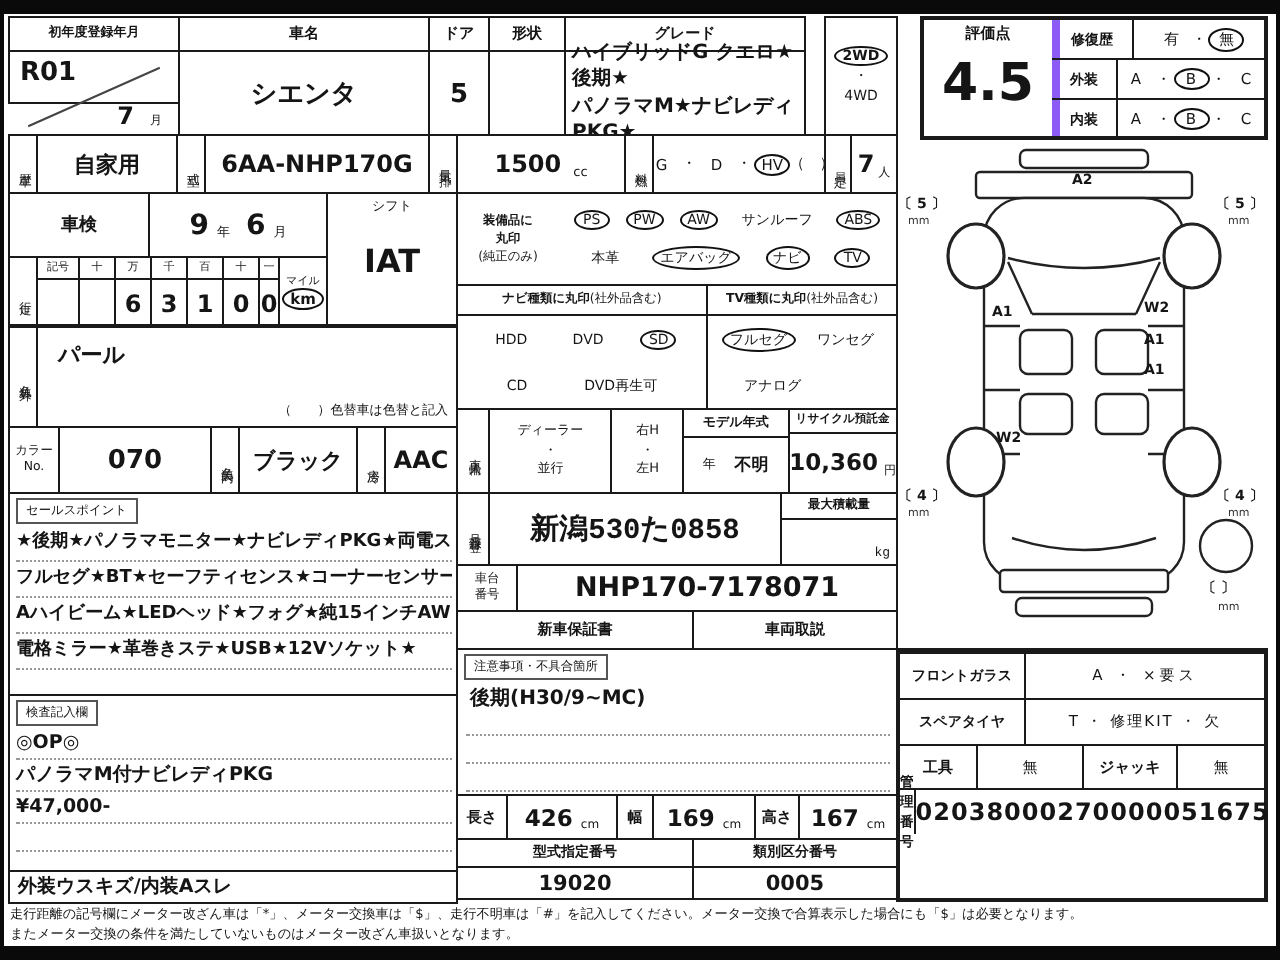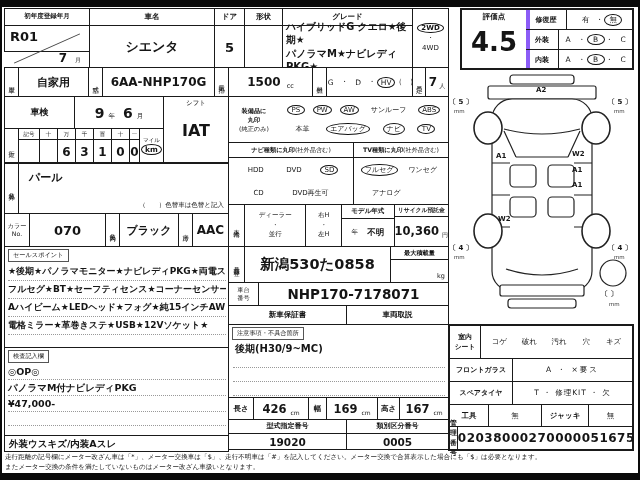--- a/index.html
+++ b/index.html
@@ -46,21 +46,21 @@
     <div class="ctr b" style="height:42px;font-size:13px;">シエンタ</div>
   </div>
   <div class="c" style="left:214px;top:8px;width:31px;height:60px;">
     <div class="hd">ドア</div>
     <div class="ctr b" style="height:42px;font-size:13px;">5</div>
   </div>
   <div class="c" style="left:244px;top:8px;width:39px;height:60px;">
     <div class="hd">形状</div>
     <div class="ctr b" style="height:42px;font-size:11px;"></div>
   </div>
-  <div class="c" style="left:282px;top:8px;width:131px;height:60px;">
+  <div class="c" style="left:282px;top:8px;width:121px;height:60px;">
     <div class="hd">グレード</div>
     <div style="height:42px;display:flex;flex-direction:column;justify-content:center;padding-left:3px;align-items:center;">
       <div class="b" style="font-size:9.8px;line-height:1.3;">ハイブリッドG クエロ★後期★</div>
       <div class="b" style="font-size:10px;line-height:1.3;">パノラマM★ナビレディPKG★</div>
     </div>
   </div>
   <div class="c ctr" style="left:412px;top:8px;width:37px;height:60px;flex-direction:column;font-size:7px;">
     <span class="opt b circled">2WD</span>
     <span class="dot">・</span>
     <span class="opt">4WD</span>
@@ -289,21 +289,21 @@
     </div>
     <div style="flex:1;position:relative;">
       <div class="b" style="font-size:5.8px;text-align:center;border-bottom:1px solid #1a1a1a;height:11px;line-height:11px;">リサイクル預託金</div>
       <div class="ctr" style="height:28px;">
         <span class="b" style="font-size:11.5px;">10,360</span>
         <span style="font-size:6px;margin:8px 0 0 3px;">円</span>
       </div>
     </div>
   </div>
 
-  <div class="c" style="left:228px;top:246px;width:221px;height:37px;display:flex;">
+  <div class="c" style="left:228px;top:246px;width:221px;height:37px;display:flex;font-family:Liberation Mono, monospace;">
     <div class="vlab" style="width:15px;border-right:1px solid #1a1a1a;">登録番号</div>
     <div class="ctr b" style="width:145px;border-right:1px solid #1a1a1a;font-size:14.5px;">新潟530た0858</div>
     <div style="flex:1;position:relative;">
       <div class="b" style="font-size:6.2px;text-align:center;border-bottom:1px solid #1a1a1a;height:12px;line-height:12px;">最大積載量</div>
       <span class="b" style="position:absolute;left:8px;top:17px;font-size:8px;"></span>
       <span style="position:absolute;right:3px;bottom:2px;font-size:6.5px;">kg</span>
     </div>
   </div>
 
   <div class="c" style="left:228px;top:282px;width:221px;height:24px;display:flex;">
@@ -391,33 +391,20 @@
     <span class="mm" style="left:166px;top:35px;">mm</span>
     <span class="tread" style="left:1px;top:170px;">4</span>
     <span class="mm" style="left:6px;top:181px;">mm</span>
     <span class="tread" style="left:160px;top:170px;">4</span>
     <span class="mm" style="left:166px;top:181px;">mm</span>
     <span class="tread" style="left:153px;top:216px;"></span>
     <span class="mm" style="left:161px;top:228px;">mm</span>
   </div>
 
   <div class="c" style="left:448px;top:324px;width:186px;height:127px;border-width:2px;">
-    <div style="height:32px;display:flex;">
-      <div class="ctr" style="width:30px;border-right:1px solid #1a1a1a;flex-direction:column;font-size:6.8px;font-weight:bold;line-height:1.5;">
-        <span>室内</span>
-        <span>シート</span>
-      </div>
-      <div style="flex:1;display:flex;justify-content:space-evenly;align-items:center;font-size:7.5px;">
-        <span class="opt">コゲ</span>
-        <span class="opt">破れ</span>
-        <span class="opt">汚れ</span>
-        <span class="opt">穴</span>
-        <span class="opt">キズ</span>
-      </div>
-    </div>
     <div style="height:23px;display:flex;border-top:1px solid #1a1a1a;box-sizing:border-box;">
       <div class="ctr b" style="width:62px;border-right:1px solid #1a1a1a;font-size:7px;">フロントガラス</div>
       <div class="ctr" style="flex:1;font-size:7.5px;letter-spacing:2px;">A ・ ×要ス</div>
     </div>
     <div style="height:23px;display:flex;border-top:1px solid #1a1a1a;box-sizing:border-box;">
       <div class="ctr b" style="width:62px;border-right:1px solid #1a1a1a;font-size:7px;">スペアタイヤ</div>
       <div class="ctr" style="flex:1;font-size:7.5px;letter-spacing:1px;">T ・ 修理KIT ・ 欠</div>
     </div>
     <div style="height:22px;display:flex;border-top:1px solid #1a1a1a;box-sizing:border-box;">
       <div class="ctr b" style="width:38px;border-right:1px solid #1a1a1a;font-size:7.5px;">工具</div>

